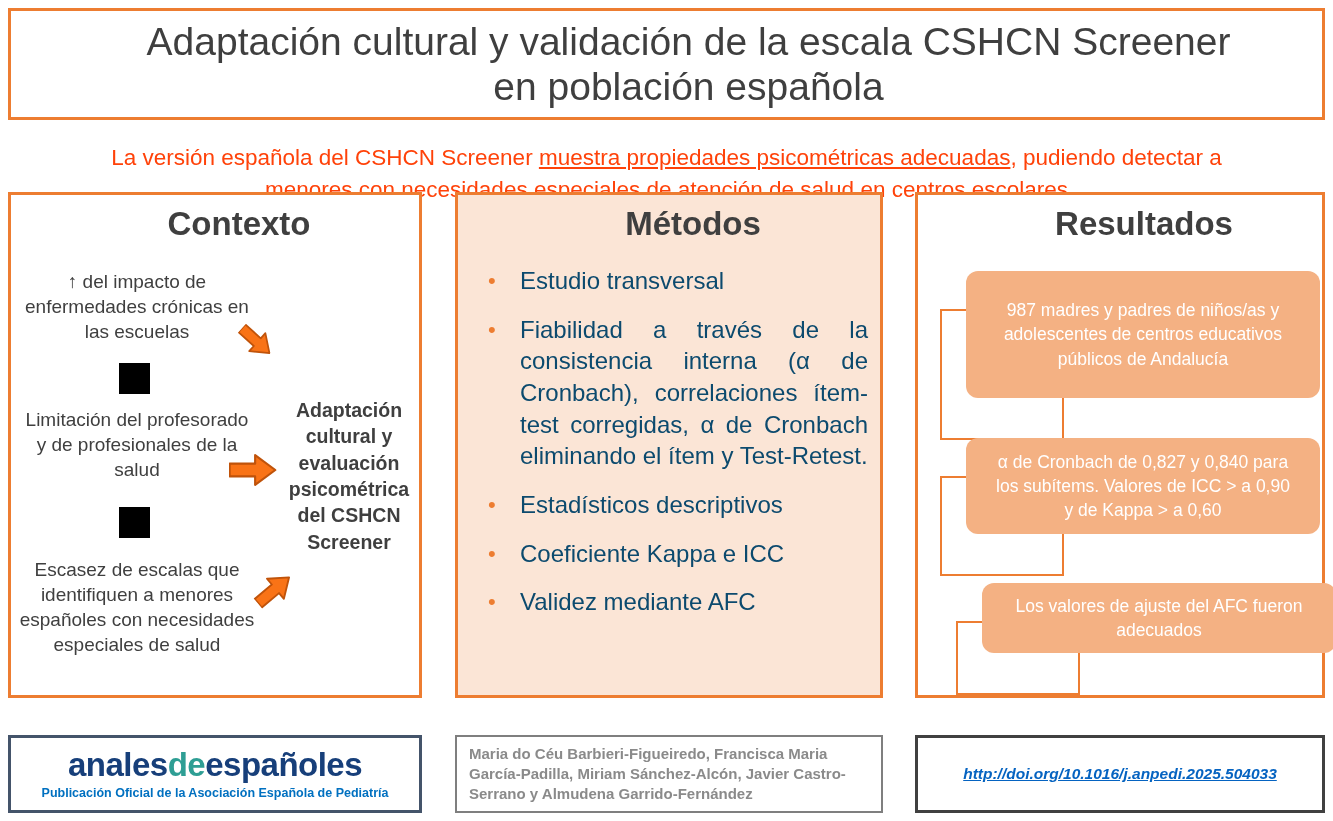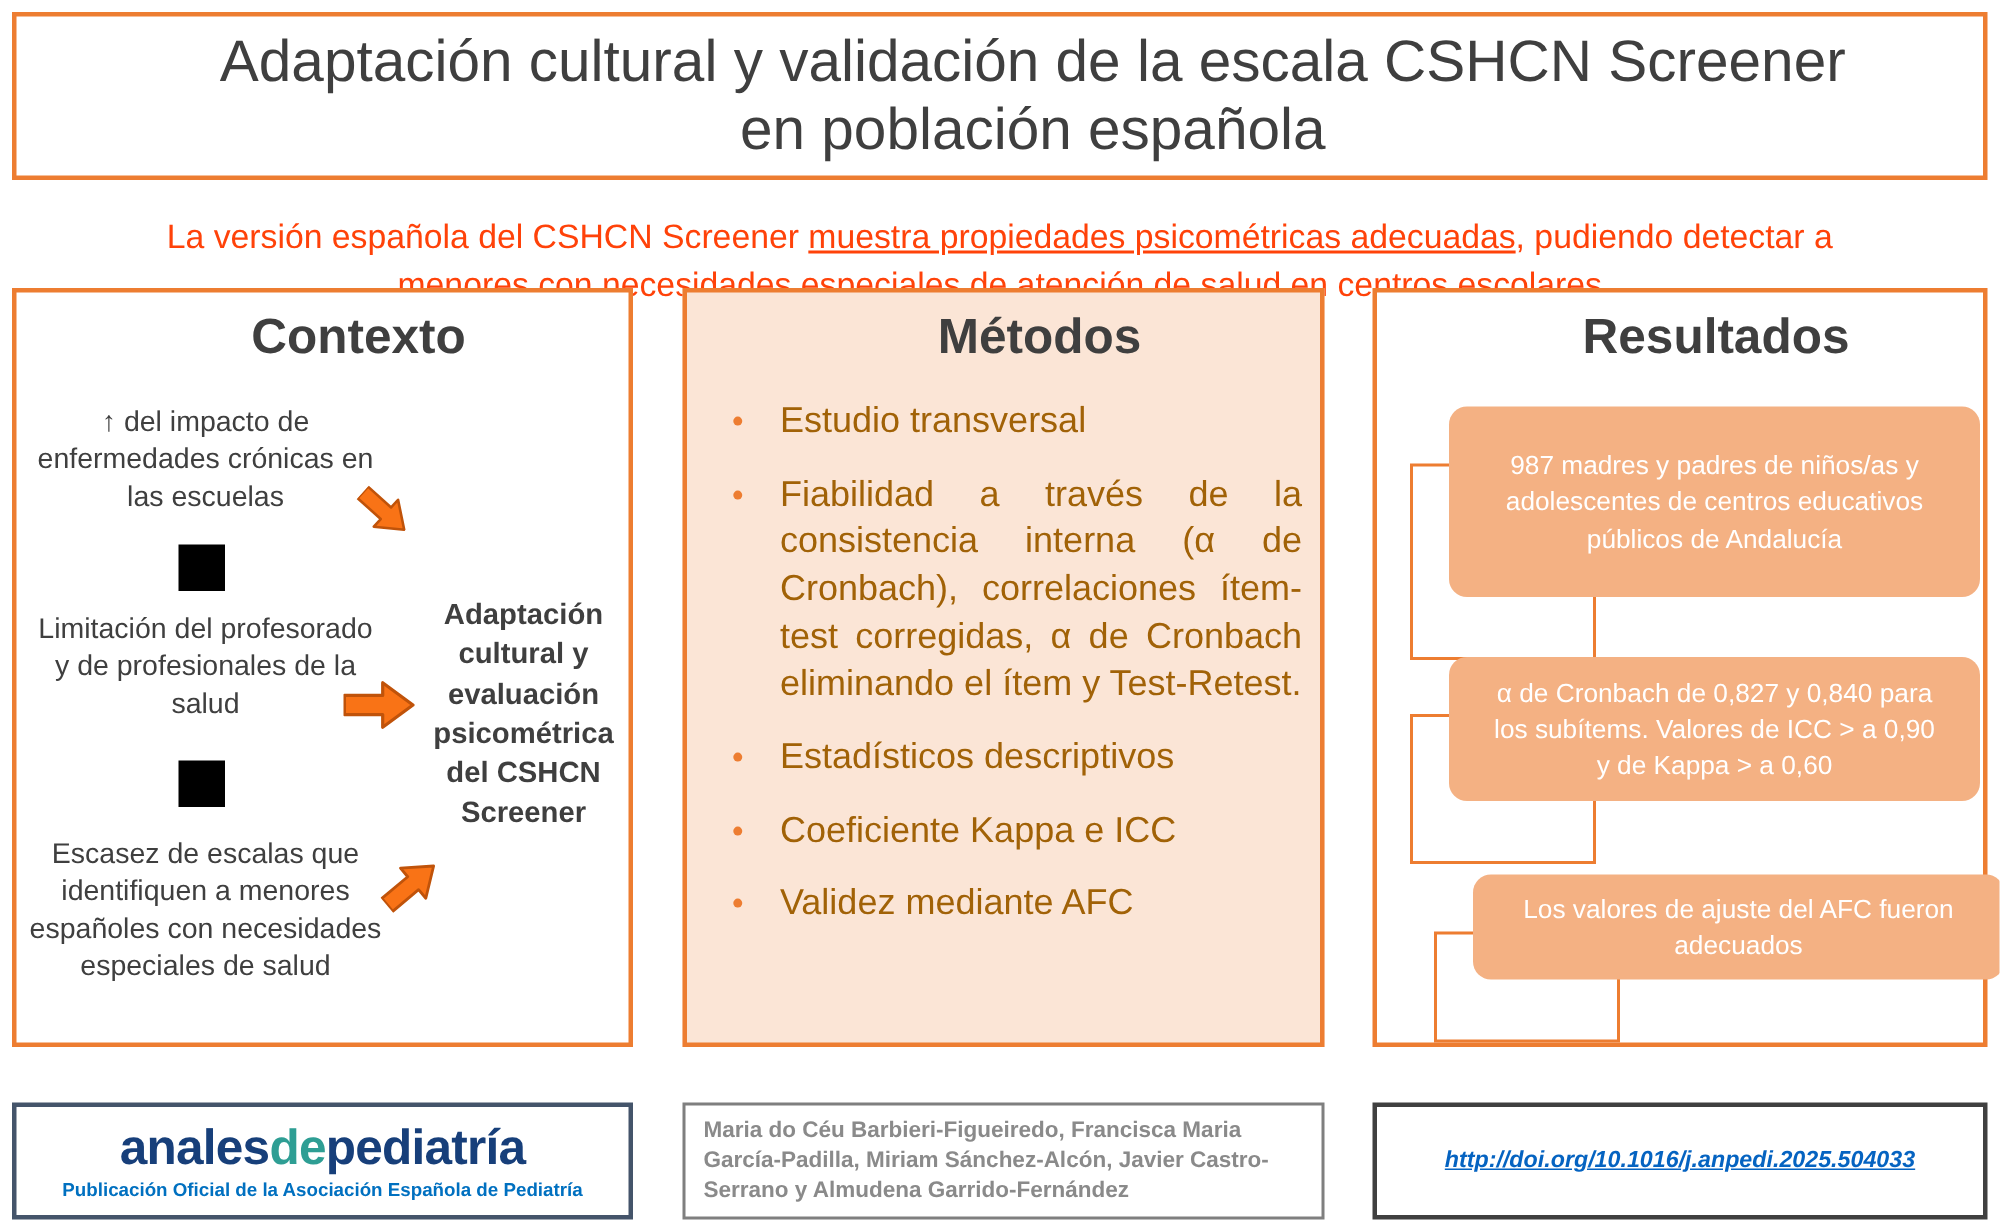--- a/index.html
+++ b/index.html
@@ -29,21 +29,21 @@
   #sq1{left:108px;top:168px;}
   #sq2{left:108px;top:312px;}
   .arrow{position:absolute;line-height:0;}
   #ar1{left:226px;top:132px;transform:rotate(42deg);}
   #ar2{left:218px;top:258px;}
   #ar3{left:242px;top:380px;transform:rotate(-40deg);}
   #ctx-outcome{position:absolute;left:268px;top:202px;width:140px;text-align:center;font-weight:bold;font-size:19.5px;line-height:1.35;color:#3f3f3f;}
 
   
   #met-list{position:absolute;left:18px;top:70px;width:392px;list-style:none;margin:0;padding:0;}
-  #met-list li{position:relative;padding-left:44px;font-size:24px;line-height:1.32;color:#a16207;margin-bottom:17px;text-align:justify;}
+  #met-list li{position:relative;padding-left:44px;font-size:24px;line-height:1.32;color:#0c4a6e;margin-bottom:17px;text-align:justify;}
   #met-list li::before{content:"\2022";position:absolute;left:12px;top:1px;color:#ED7D31;font-size:22px;}
 
   
   .res-wrap{position:absolute;left:48px;width:354px;}
   #res-c1{top:76px;height:127px;}
   #res-c2{top:243px;height:96px;}
   #res-c3{top:388px;height:70px;margin-left:16px;}
   .res-wrap::before{content:"";position:absolute;left:-26px;top:38px;width:34%;height:100%;border:2px solid #ED7D31;z-index:0;}
   .res-card{position:relative;z-index:1;box-sizing:border-box;width:100%;height:100%;background:#F4B183;border-radius:12px;color:#ffffff;font-size:17.5px;line-height:1.38;text-align:center;display:flex;align-items:center;justify-content:center;padding:6px 28px;}
 
@@ -129,21 +129,21 @@
   </div>
   <div class="res-wrap" id="res-c3">
     <div class="res-card">
         <span>Los valores de ajuste del AFC fueron adecuados</span>
       </div>
   </div>
 </div>
 
 <div class="box" id="logo-box">
   <div id="logo-main">
-    <span class="lg-navy">anales</span><span class="lg-teal">de</span><span class="lg-navy">pediatría</span>
+    <span class="lg-navy">anales</span><span class="lg-teal">de</span><span class="lg-navy">españoles</span>
   </div>
   <div id="logo-tag">Publicación Oficial de la Asociación Española de Pediatría</div>
 </div>
 
 <div class="box" id="authors-box">
   <div id="authors">Maria do Céu Barbieri-Figueiredo, Francisca Maria García-Padilla, Miriam Sánchez-Alcón, Javier Castro-Serrano y Almudena Garrido-Fernández</div>
 </div>
 
 <div class="box" id="doi-box">
   <a id="doi">http://doi.org/10.1016/j.anpedi.2025.504033</a>

